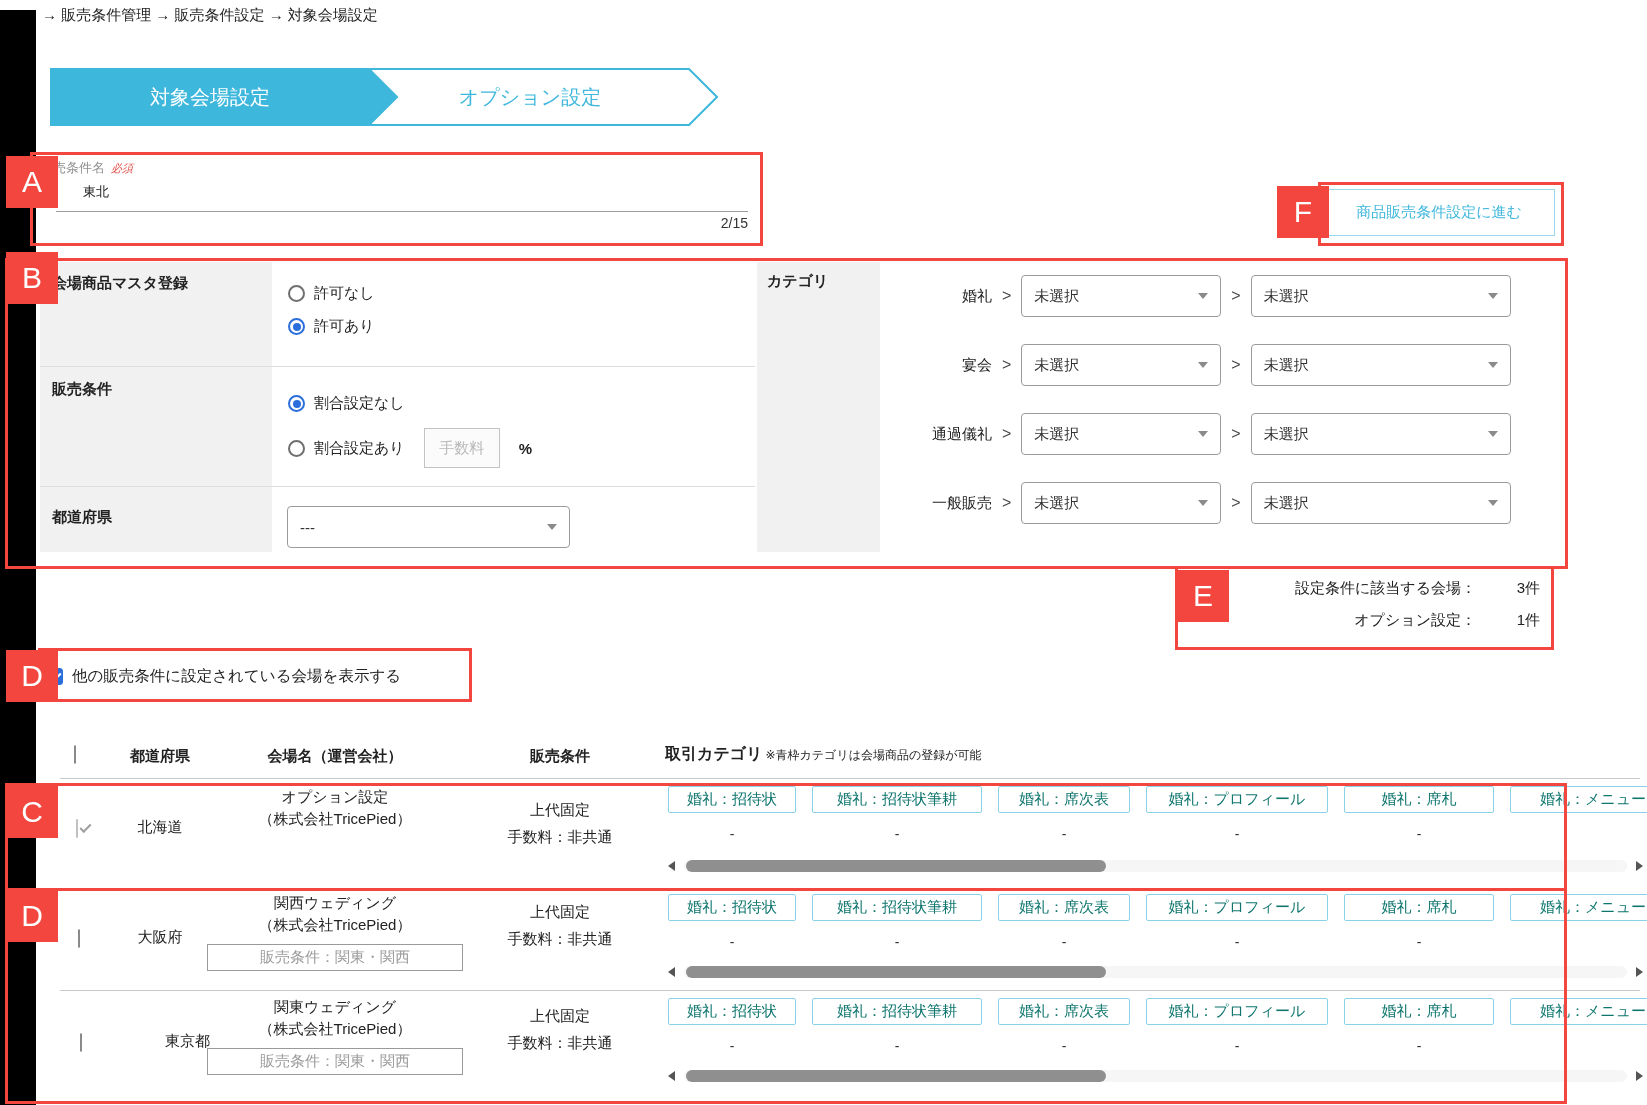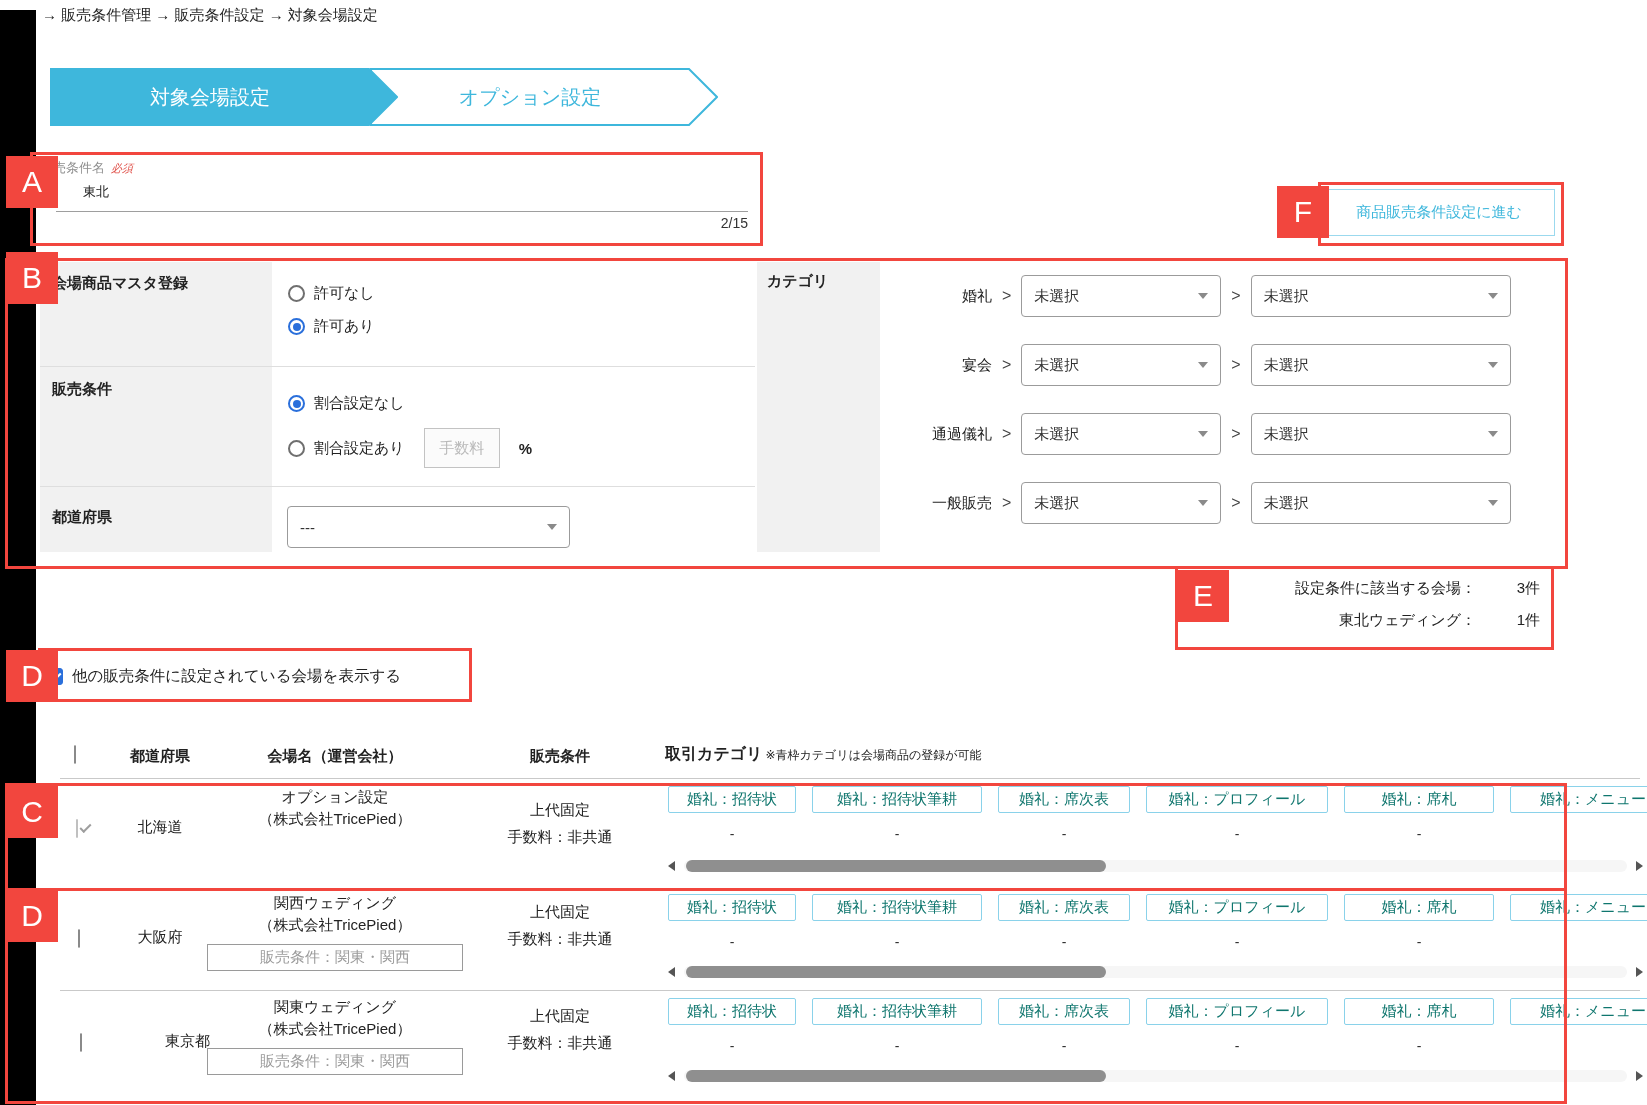--- a/index.html
+++ b/index.html
@@ -215,21 +215,21 @@
     </span>
 </div>
 
 
 <div class="abs" style="left:1210px;top:572px;width:330px;">
   <div class="sumrow">
     <span class="sl">設定条件に該当する会場：</span>
     <span class="sv">3件</span>
   </div>
   <div class="sumrow">
-    <span class="sl">東北ウェディング：</span>
+    <span class="sl">オプション設定：</span>
     <span class="sv">1件</span>
   </div>
 </div>
 
 
 <div class="abs" style="left:46px;top:666px;display:flex;align-items:center;gap:9px;">
   <span class="cbx checked"></span>
   <span style="font-size:15.5px;">他の販売条件に設定されている会場を表示する</span>
 </div>
 

